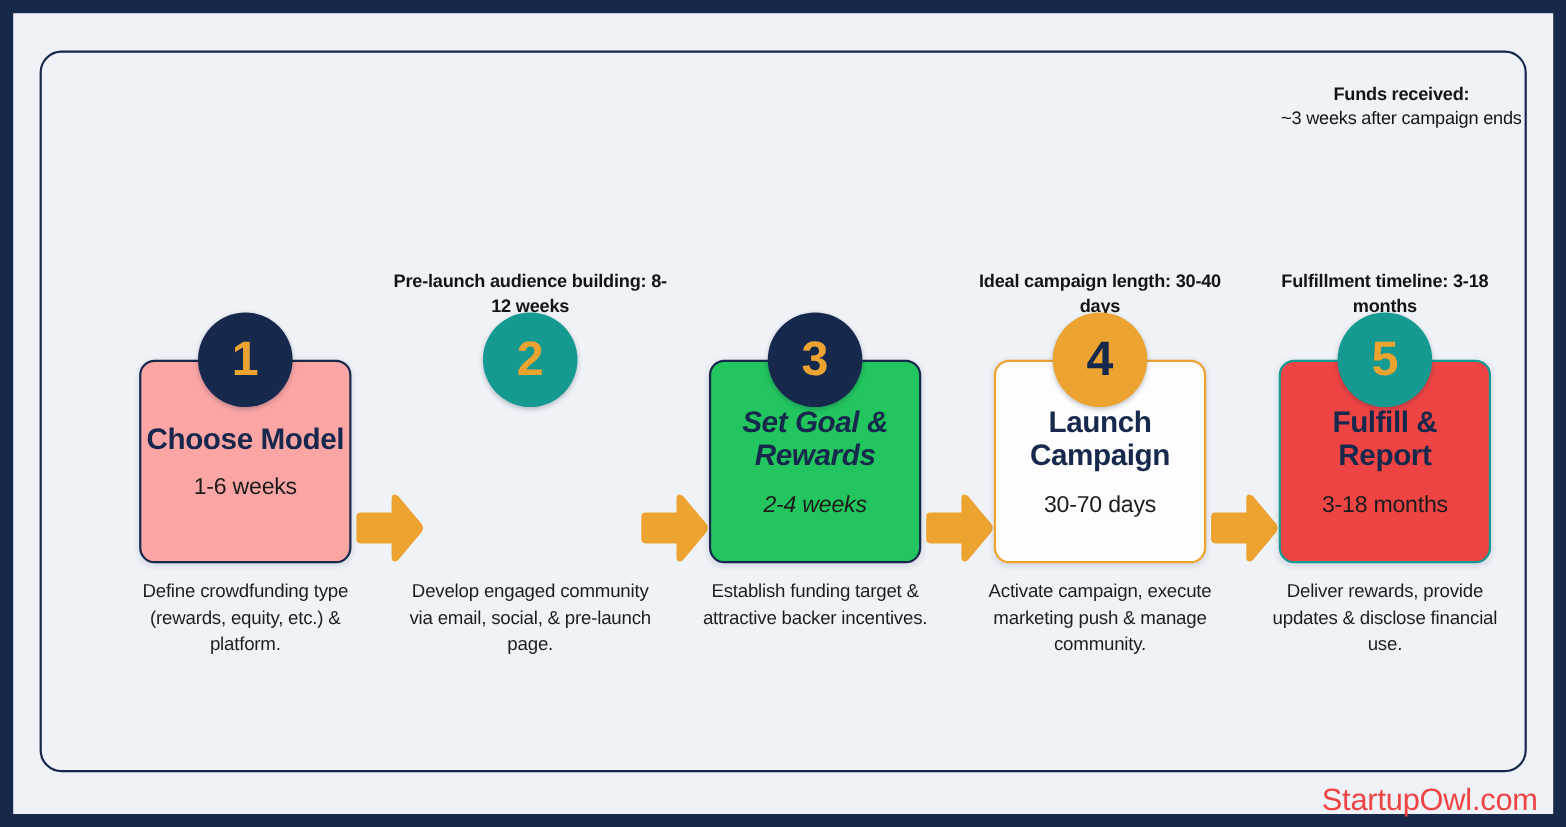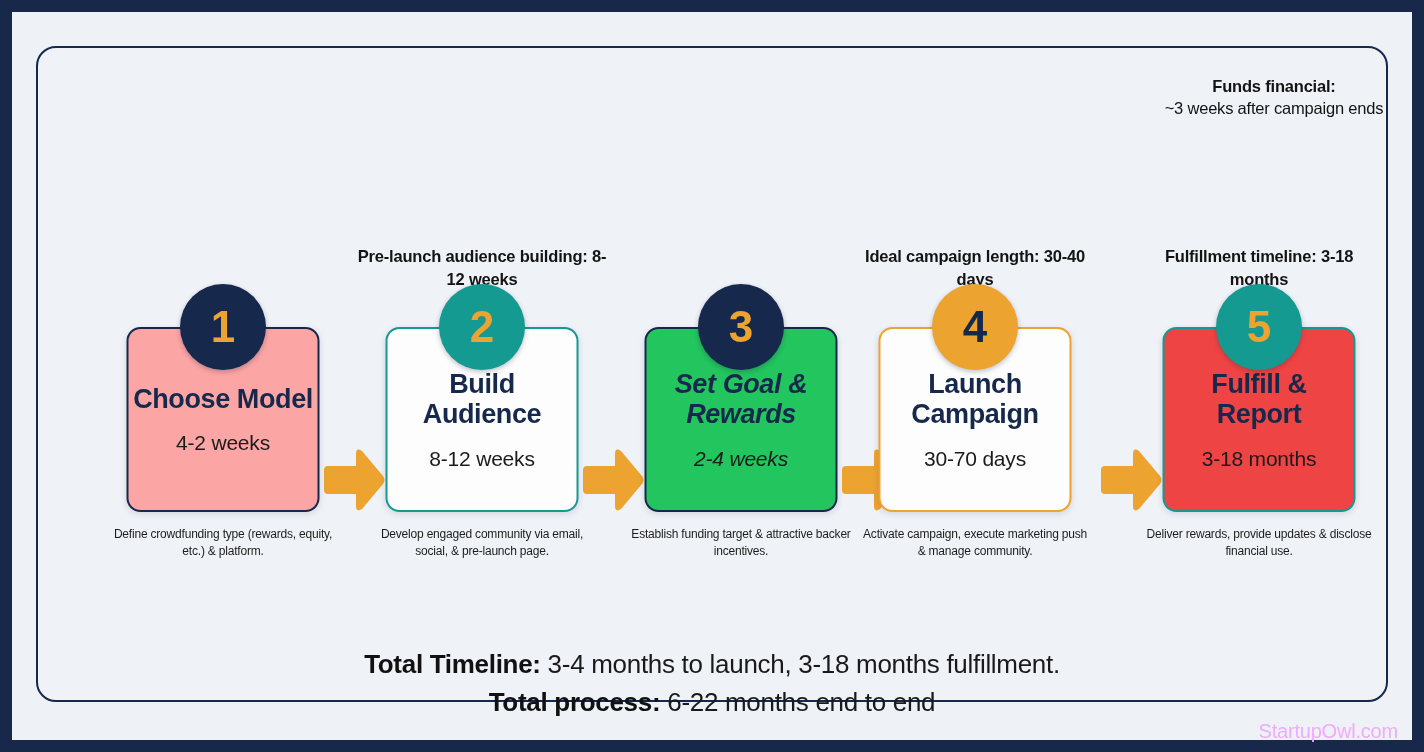--- a/index.html
+++ b/index.html
@@ -44,21 +44,21 @@
   }
   .stage {
     position: absolute;
     top: 0;
     width: 246px;
     height: 500px;
   }
   .stage-0 { left: 0px; }
   .stage-1 { left: 259px; }
   .stage-2 { left: 518px; }
-  .stage-3 { left: 752px; }
+  .stage-3 { left: 777px; }
   .stage-4 { left: 1036px; }
 
   
   .callout {
     position: absolute;
     left: 50%;
     transform: translateX(-50%);
     width: 250px;
     text-align: center;
     font-size: 16.5px;
@@ -124,21 +124,21 @@
   }
 
   
   .desc {
     position: absolute;
     top: 418px;
     left: 50%;
     transform: translateX(-50%);
     width: 232px;
     text-align: center;
-    font-size: 12px;
+    font-size: 17px;
     color: #1d1d1d;
     line-height: 1.42;
     letter-spacing: -0.2px;
   }
 
   
   .arrow {
     position: absolute;
     top: 336px;
     width: 64px;
@@ -162,62 +162,58 @@
     color: #1a1a1a;
     line-height: 1.45;
     letter-spacing: -0.3px;
   }
   .summary-line b { font-weight: bold; color: #111111; }
 
   .brand {
     position: absolute;
     right: 26px;
     bottom: 9px;
-    font-size: 20px;
-    color: #f0abfc;
+    font-size: 28px;
+    color: #ef4444;
     letter-spacing: -0.2px;
   }
 </style>
 </head>
 <body>
 
 <div class="frame-outer">
   <div class="frame-inner-bg"></div>
 
   <div class="card-frame">
 
     <div class="callout callout-high" id="floating-callout" style="position:absolute; left:1101px; top:27px; transform:none; bottom:auto; width:270px; text-align:center;">
-      <span>Funds financial:</span><br>
+      <span>Funds received:</span><br>
       <span class="reg">~3 weeks after campaign ends</span>
     </div>
 
     <div class="stages" id="stages">
         <div class="stage stage-0">
 
     <div class="badge" style="background:#16294d;color:#eda330;">
       <span>1</span>
     </div>
     <div class="box" style="border-color:#16294d;background:#fca5a5;">
       <div class="box-title">Choose Model</div>
-      <div class="box-duration">4-2 weeks</div>
+      <div class="box-duration">1-6 weeks</div>
     </div>
     <div class="desc">Define crowdfunding type (rewards, equity, etc.) &amp; platform.</div>
   </div>
         <div class="stage stage-1">
     <div class="callout callout-low">
         <span>Pre-launch audience building: 8-12 weeks</span>
         
       </div>
     <div class="badge" style="background:#149a91;color:#eda330;">
       <span>2</span>
     </div>
-    <div class="box" style="border-color:#149a91;background:#fdfdfd;">
-      <div class="box-title">Build Audience</div>
-      <div class="box-duration">8-12 weeks</div>
-    </div>
     <div class="desc">Develop engaged community via email, social, &amp; pre-launch page.</div>
   </div>
         <div class="stage stage-2">
 
     <div class="badge" style="background:#16294d;color:#eda330;">
       <span>3</span>
     </div>
     <div class="box" style="border-color:#16294d;background:#22c55e;font-style:italic;">
       <div class="box-title">Set Goal &amp; Rewards</div>
       <div class="box-duration">2-4 weeks</div>
@@ -263,24 +259,16 @@
         <div class="arrow arrow-2">
   <svg viewBox="0 0 64 72" width="64" height="72">
     <path d="M2 26 Q2 22 6 22 L34 22 L34 10 Q34 3 40 7 L61 32 Q64 36 61 40 L40 65 Q34 69 34 62 L34 50 L6 50 Q2 50 2 46 Z" fill="#eda330"></path>
   </svg></div>
         <div class="arrow arrow-3">
   <svg viewBox="0 0 64 72" width="64" height="72">
     <path d="M2 26 Q2 22 6 22 L34 22 L34 10 Q34 3 40 7 L61 32 Q64 36 61 40 L40 65 Q34 69 34 62 L34 50 L6 50 Q2 50 2 46 Z" fill="#eda330"></path>
   </svg></div>
       </div>
 
-    <div class="summary">
-      <div class="summary-line">
-        <b>Total Timeline:</b><span> 3-4 months to launch, 3-18 months fulfillment.</span>
-      </div>
-      <div class="summary-line">
-        <b>Total process:</b><span> 6-22 months end to end</span>
-      </div>
-    </div>
   </div>
 
   <div class="brand">StartupOwl.com</div>
 </div>
 
 </body></html>

